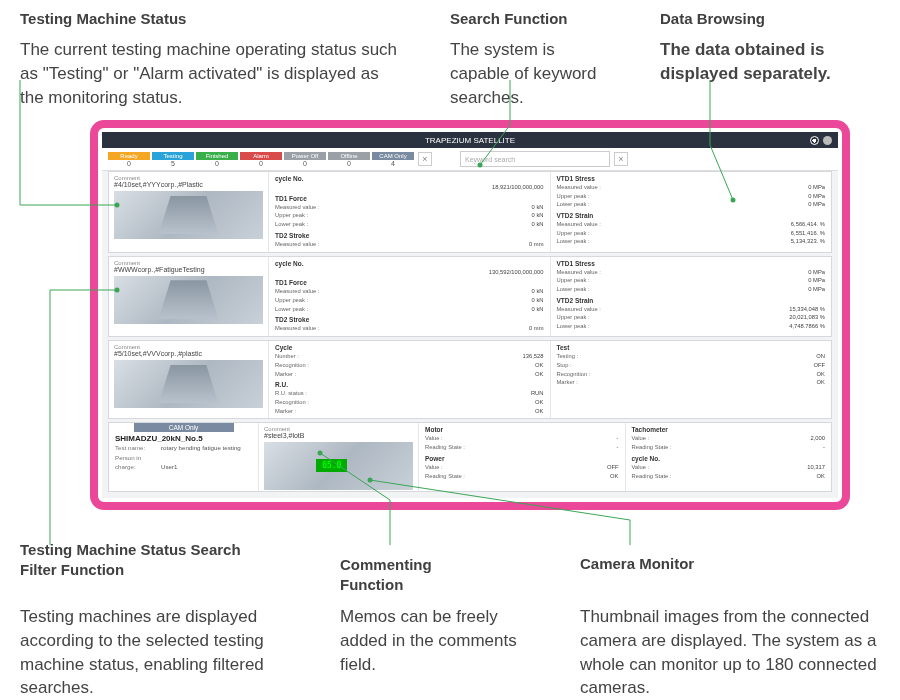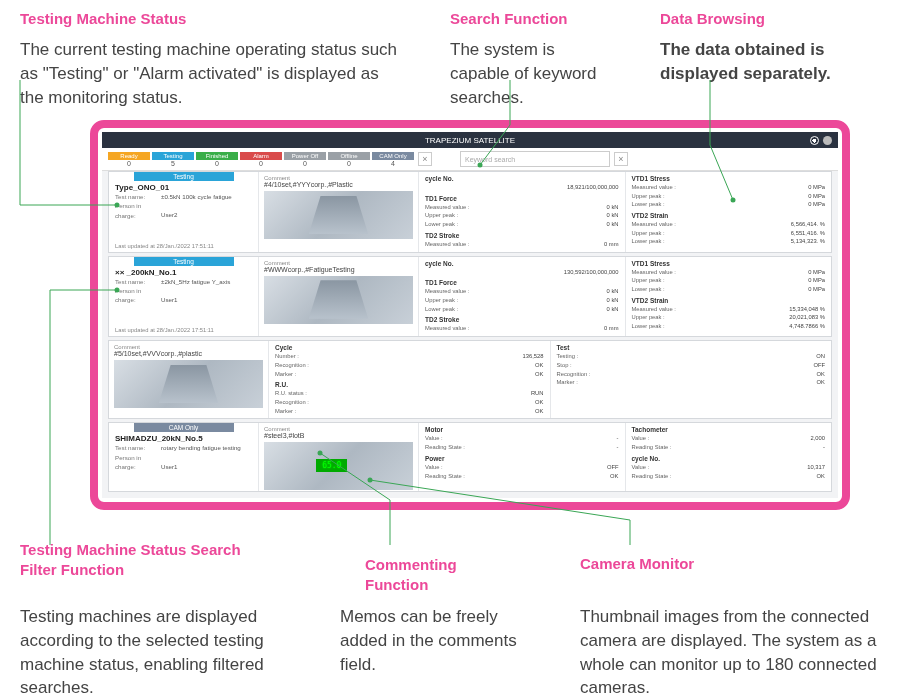--- a/index.html
+++ b/index.html
@@ -1,18 +1,18 @@
 <!DOCTYPE html>
 <html><head>
 <meta charset="utf-8">
 <style>
 * { box-sizing: border-box; margin: 0; padding: 0; }
 body { font-family: Arial, sans-serif; background: #fff; width: 900px; height: 700px; position: relative; font-size: 11px; color: #333; }
 
-.callout-title { font-size: 15px; font-weight: bold; color: #ec4899; position: absolute; }
+.callout-title { font-size: 15px; font-weight: bold; color: #404040; position: absolute; }
 .callout-body { font-size: 17px; color: #444; position: absolute; line-height: 1.4; }
 
 .tablet-frame { position: absolute; left: 90px; top: 120px; width: 760px; height: 390px; border: 8px solid #ec4899; border-radius: 14px; background: #fff; overflow: hidden; }
 .screen { position: absolute; inset: 4px; background: #f2f3f5; display: flex; flex-direction: column; font-size: 7px; }
 
 .titlebar { background: #2a3240; color: #fff; height: 16px; display: flex; align-items: center; justify-content: center; position: relative; font-size: 8px; }
 .titlebar .icons { position: absolute; right: 6px; display: flex; gap: 4px; }
 .gear, .user { width: 9px; height: 9px; border-radius: 50%; display: inline-block; }
 .gear { background: radial-gradient(circle,#fff 2px,transparent 2px); border:1px solid #fff; }
 .user { background: #bbb; }
@@ -66,21 +66,21 @@
 
 <div class="callout-title" style="left:450px; top:10px;">Search Function</div>
 <div class="callout-body" style="left:450px; top:38px; width:160px;">The system is capable of keyword searches.</div>
 
 <div class="callout-title" style="left:660px; top:10px;">Data Browsing</div>
 <div class="callout-body" style="left:660px; top:38px; width:220px;font-weight:bold;">The data obtained is displayed separately.</div>
 
 <div class="callout-title" style="left:20px; top:540px; width:260px; line-height:1.3;">Testing Machine Status Search Filter Function</div>
 <div class="callout-body" style="left:20px; top:605px; width:280px;">Testing machines are displayed according to the selected testing machine status, enabling filtered searches.</div>
 
-<div class="callout-title" style="left:340px; top:555px; width:150px; line-height:1.3;margin-left:25px;">Commenting Function</div>
+<div class="callout-title" style="left:340px; top:555px; width:150px; line-height:1.3;">Commenting Function</div>
 <div class="callout-body" style="left:340px; top:605px; width:180px;">Memos can be freely added in the comments field.</div>
 
 <div class="callout-title" style="left:580px; top:555px;">Camera Monitor</div>
 <div class="callout-body" style="left:580px; top:605px; width:300px;">Thumbnail images from the connected camera are displayed. The system as a whole can monitor up to 180 connected cameras.</div>
 
 <div class="tablet-frame">
   <div class="screen">
 
     <div class="titlebar">
       <span>TRAPEZIUM SATELLITE</span>
@@ -124,27 +124,20 @@
       <div class="xbtn">×</div>
       <div style="width:20px;"></div>
       <div class="search">
           <span>Keyword search</span>
         </div>
       <div class="xbtn">×</div>
     </div>
 
     <div class="rows" id="rows">
         <div class="row">
-          <div class="col-left">
-            <div class="status-tag st-testing">Testing</div>
-            <div class="mname">Type_ONO_01</div>
-            <div class="kv"><span class="lab">Test name:</span>±0.5kN 100k cycle fatigue</div>
-            <div class="kv"><span class="lab">Person in charge:</span>User2</div>
-            <div class="updated">Last updated at 28/Jan./2022 17:51:11</div>
-          </div>
           <div class="col-comment">
             <div class="lbl">Comment</div>
             <div class="txt">#4/10set,#YYYcorp.,#Plastic</div>
             <div class="thumb equip"></div>
           </div>
           <div class="col-data">
             <div class="dcol">
               <div class="dsec">
                 <div class="dhdr">cycle No.</div>
                 <div class="drow">
@@ -203,27 +196,20 @@
                 </div>
                 <div class="drow">
                   <span>Lower peak :</span>
                   <span class="v">5,134,323. %</span>
                 </div>
               </div>
             </div>
           </div>
         </div>
         <div class="row">
-          <div class="col-left">
-            <div class="status-tag st-testing">Testing</div>
-            <div class="mname">×× _200kN_No.1</div>
-            <div class="kv"><span class="lab">Test name:</span>±2kN_5Hz fatigue Y_axis</div>
-            <div class="kv"><span class="lab">Person in charge:</span>User1</div>
-            <div class="updated">Last updated at 28/Jan./2022 17:51:11</div>
-          </div>
           <div class="col-comment">
             <div class="lbl">Comment</div>
             <div class="txt">#WWWcorp.,#FatigueTesting</div>
             <div class="thumb equip"></div>
           </div>
           <div class="col-data">
             <div class="dcol">
               <div class="dsec">
                 <div class="dhdr">cycle No.</div>
                 <div class="drow">

